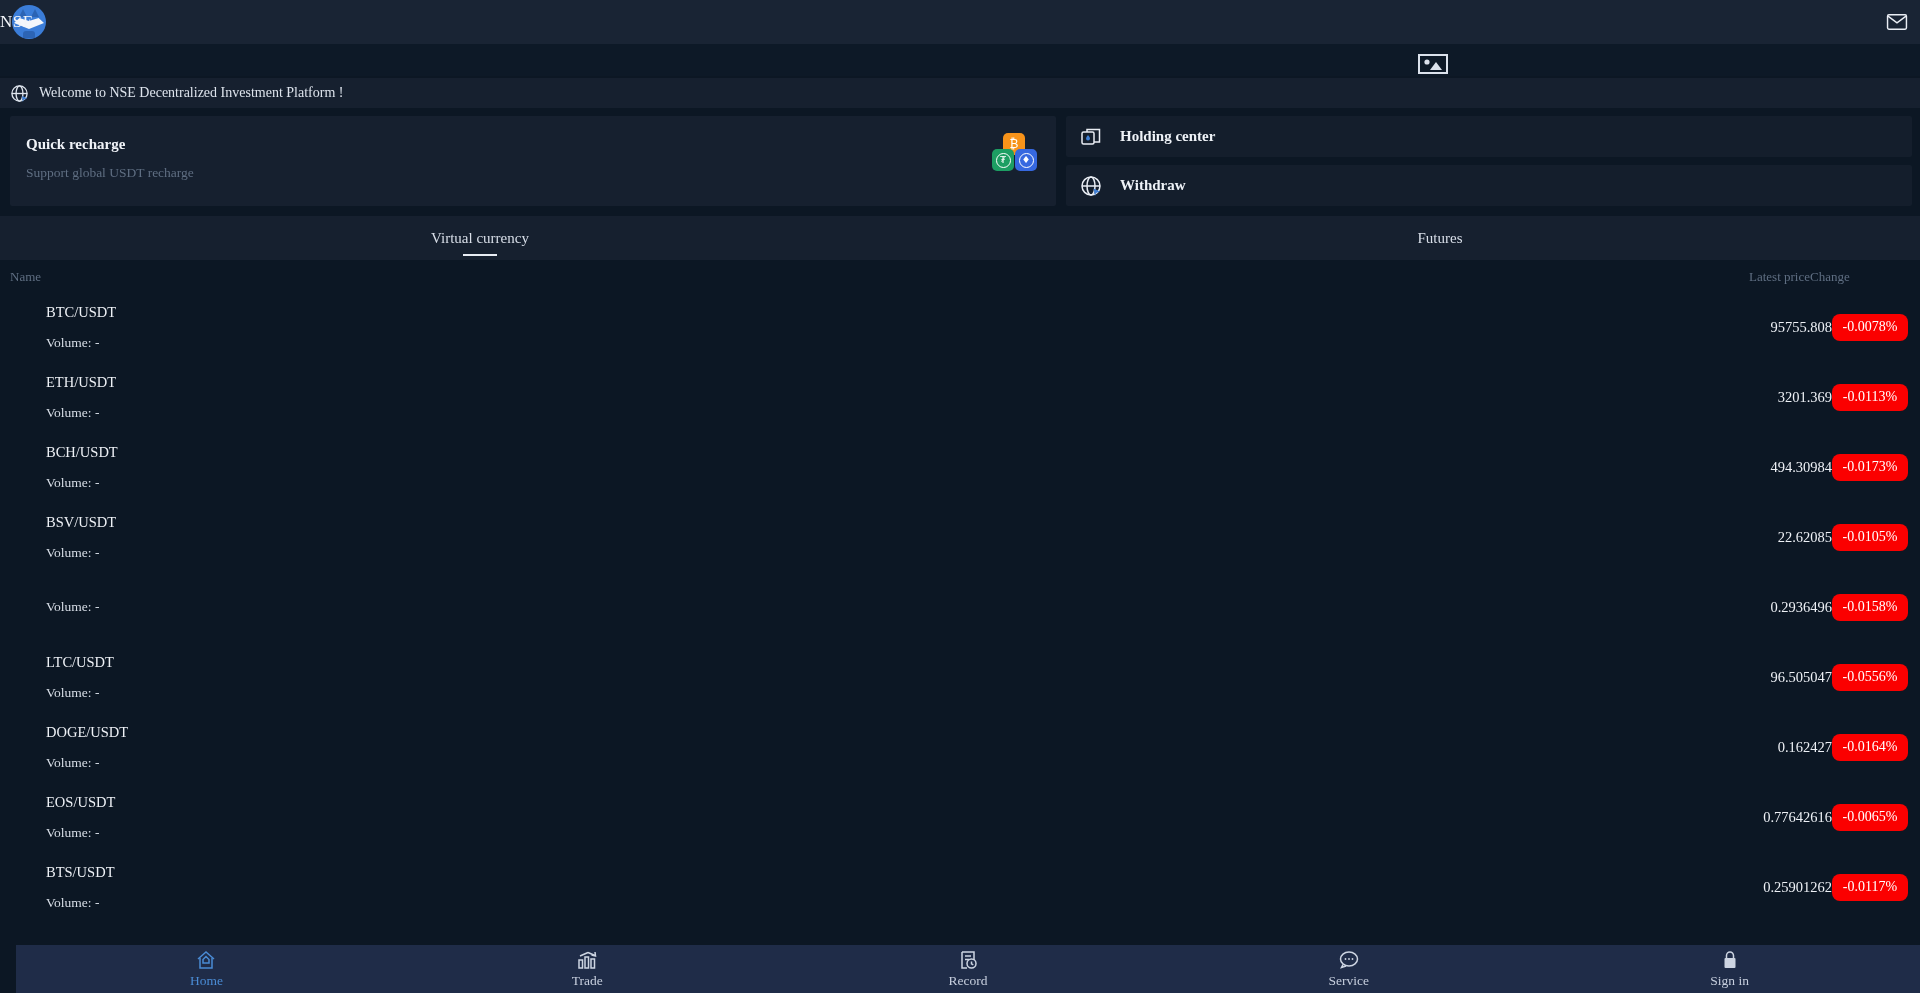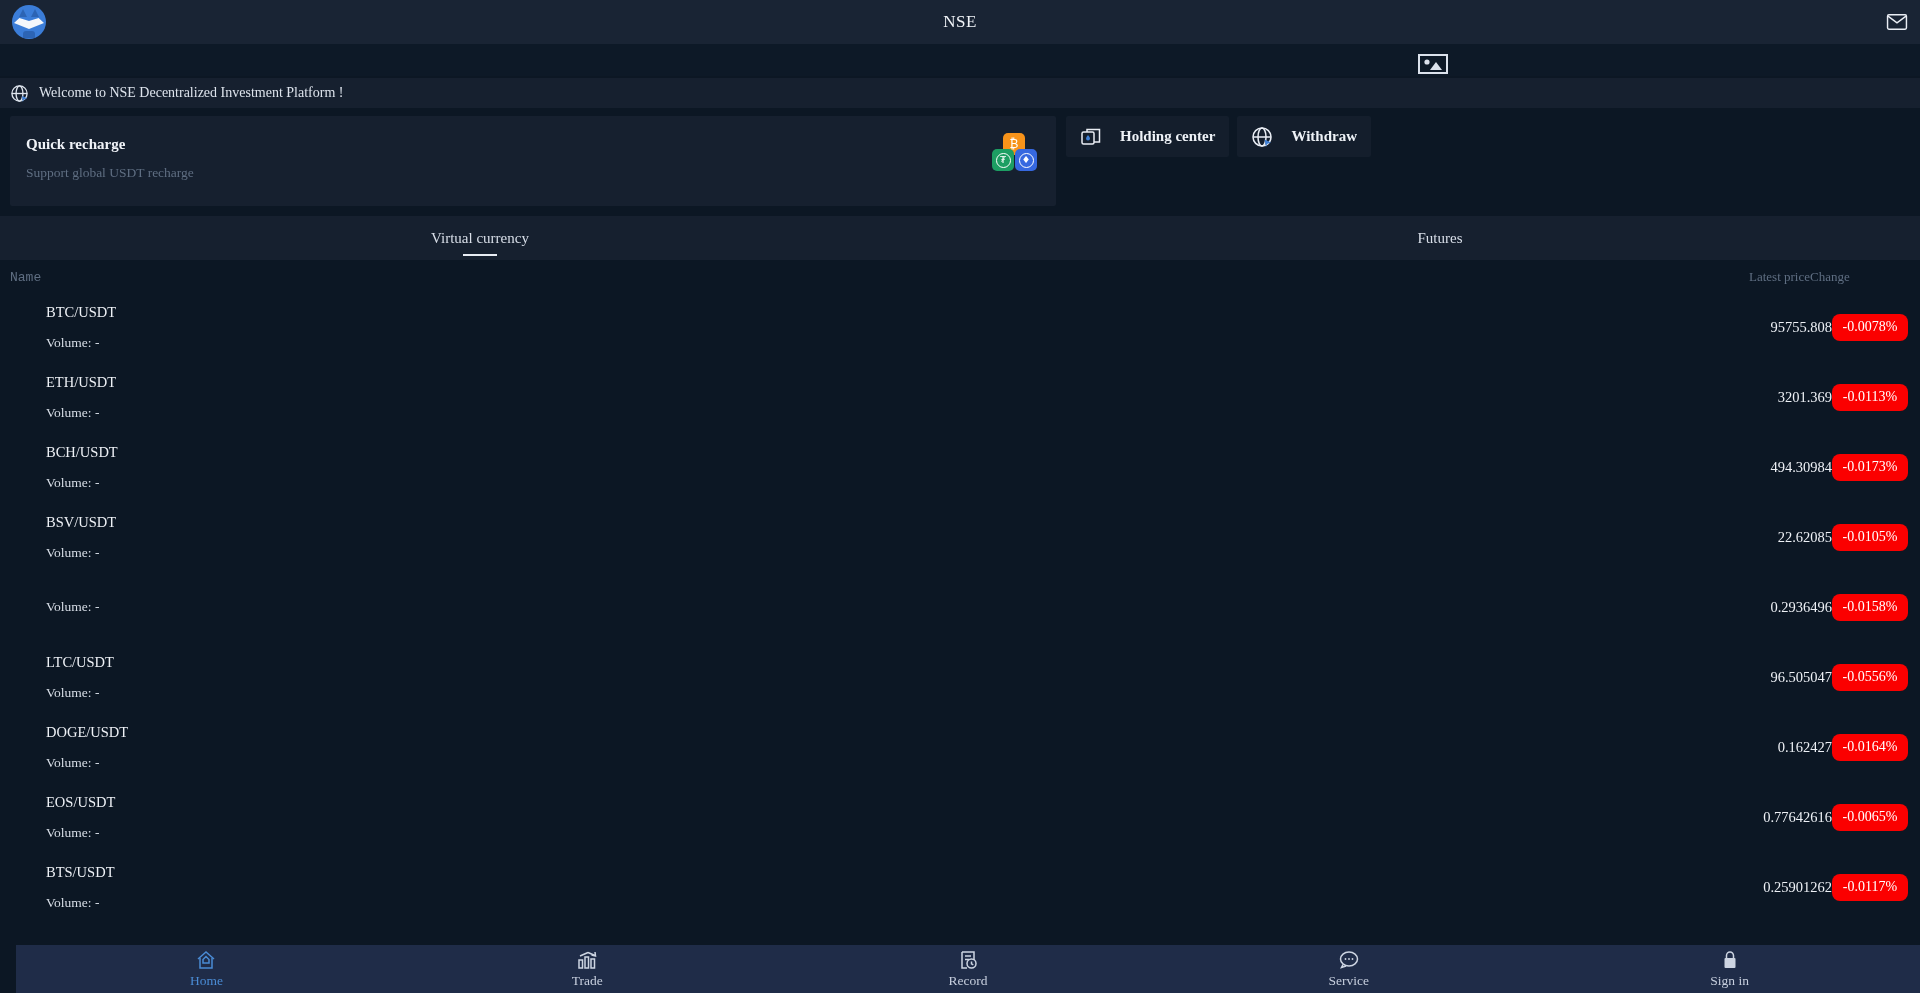--- a/index.html
+++ b/index.html
@@ -14,21 +14,21 @@
   }
   svg { display:block; }
 
   
   .header {
     height:44px; background:var(--header);
     display:flex; align-items:center; justify-content:space-between;
     padding:0 12px; position:relative;
   }
   .header .title {
-    position:absolute; left:0; right:0; text-align:center;
+    position:absolute; left:0; right:0; 
     font-size:17px; color:#f2f5f9; letter-spacing:.5px;
   }
   .logo { width:34px; height:34px; border-radius:50%; background:#3b7dd8;
     position:relative; overflow:hidden; }
   .logo .mask { position:absolute; left:2px; right:2px; top:13px; height:11px;
     background:#f4f7fb; clip-path:polygon(0 45%, 18% 0, 50% 28%, 82% 0, 100% 45%, 50% 100%); }
   .logo .ears { position:absolute; top:4px; left:7px; width:20px; height:8px;
     background:#2c64b4; clip-path:polygon(0 100%, 20% 0, 40% 100%, 60% 100%, 80% 0, 100% 100%); }
   .logo .body { position:absolute; bottom:1px; left:11px; width:12px; height:7px;
     background:#2c64b4; border-radius:3px 3px 0 0; }
@@ -55,39 +55,39 @@
   .coin-stack { position:absolute; right:14px; top:14px; width:52px; height:62px; }
   .coin { position:absolute; width:22px; height:22px; border-radius:5px;
     display:flex; align-items:center; justify-content:center;
     color:#fff; font-size:12px; font-family:"DejaVu Sans", sans-serif; }
   .coin .ring { width:15px; height:15px; border:1.2px solid #fff; border-radius:50%;
     display:flex; align-items:center; justify-content:center; font-size:9.5px; line-height:1; }
   .coin.btc { left:13px; top:3px; background:#f7931a; z-index:1; }
   .coin.usdt { left:2px; top:19px; background:#1d9e63; z-index:2; }
   .coin.eth { left:25px; top:19px; background:#3668e0; z-index:3; }
 
-  .card-right { flex:1; display:flex; flex-direction:row; gap:8px; }
+  .card-right { flex:1; display:flex; flex-direction:column; gap:8px; }
   .action-row {
     height:41px; background:var(--panel2); border-radius:2px;
     display:flex; align-items:center; gap:18px; padding:0 14px;
   }
   .action-row .lbl { font-size:15px; font-weight:bold; color:#eef2f7; }
 
   
   .tabbar { margin-top:10px; height:44px; background:var(--panel);
     display:flex; }
   .tab { flex:1; display:flex; align-items:center; justify-content:center;
     font-size:15px; color:#d9dfe9; position:relative; cursor:pointer; }
   .tab.active::after { content:""; position:absolute; bottom:4px; left:50%;
     transform:translateX(-50%); width:34px; height:2px; background:#e8edf4; }
 
   
   .thead { display:flex; align-items:center; height:30px; padding:0 12px 0 10px;
     margin-top:2px; color:var(--muted); font-size:13px; }
-  .thead .c-name { flex:1;font-family:Liberation Mono, monospace; }
+  .thead .c-name { flex:1; }
   .thead .c-price { text-align:right; }
   .thead .c-change { width:98px; text-align:left; }
 
   .rows { }
   .mrow { display:flex; align-items:center; height:70px; padding:0 12px 0 46px; }
   .mrow .left { flex:1; display:flex; flex-direction:column; gap:14px; }
   .pair { font-size:14.5px; color:#eef1f6; }
   .vol { font-size:13.5px; color:#d7dde6; }
   .price { font-size:14.5px; color:#eef1f6; text-align:right; }
   .badge { min-width:76px; height:27px; border-radius:8px;

